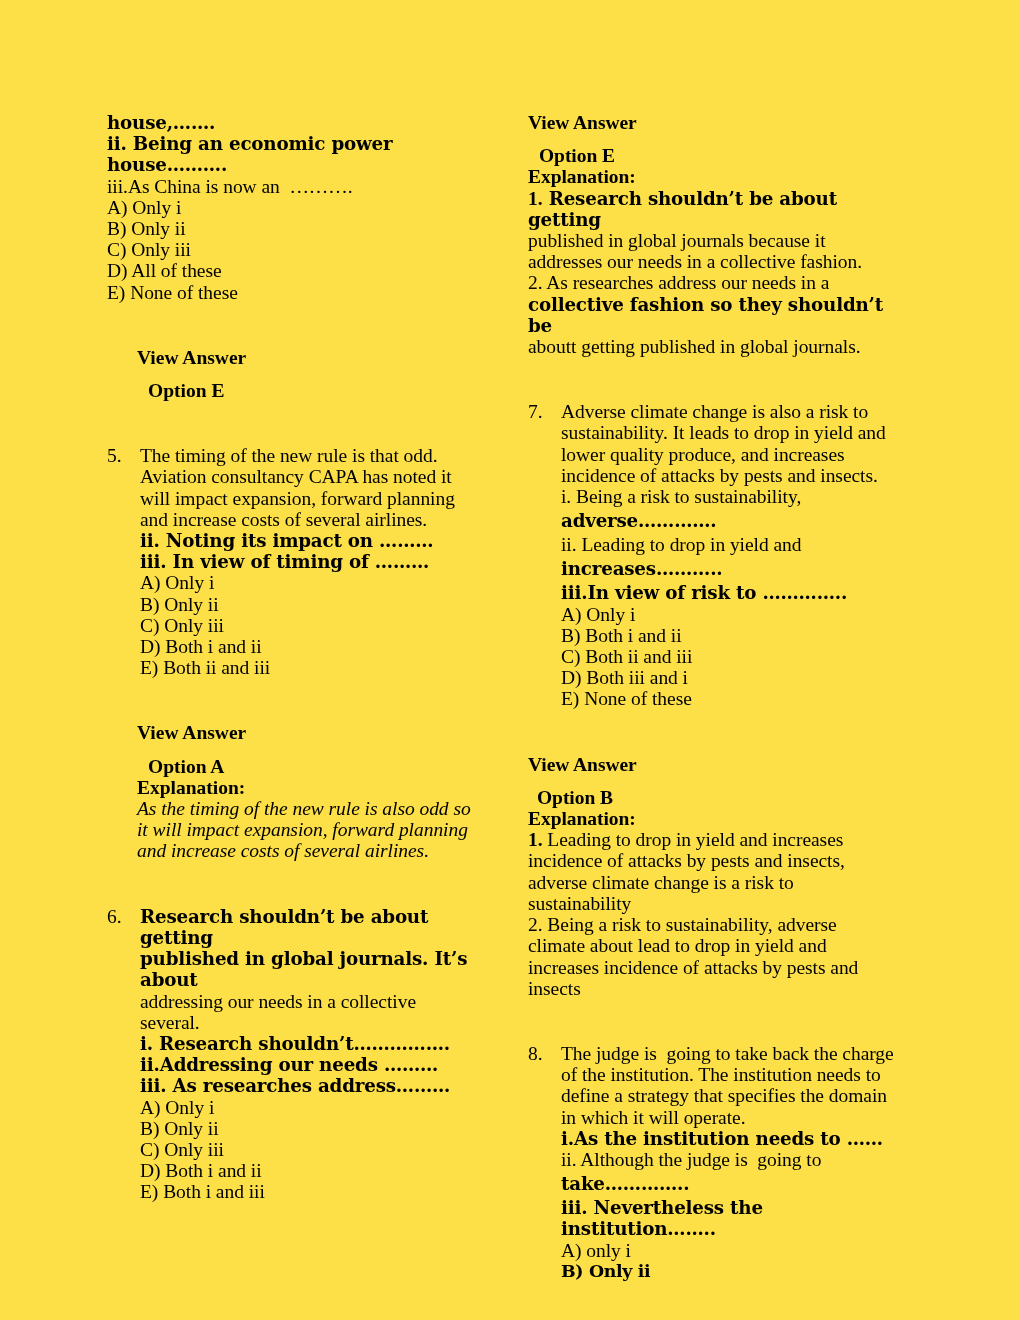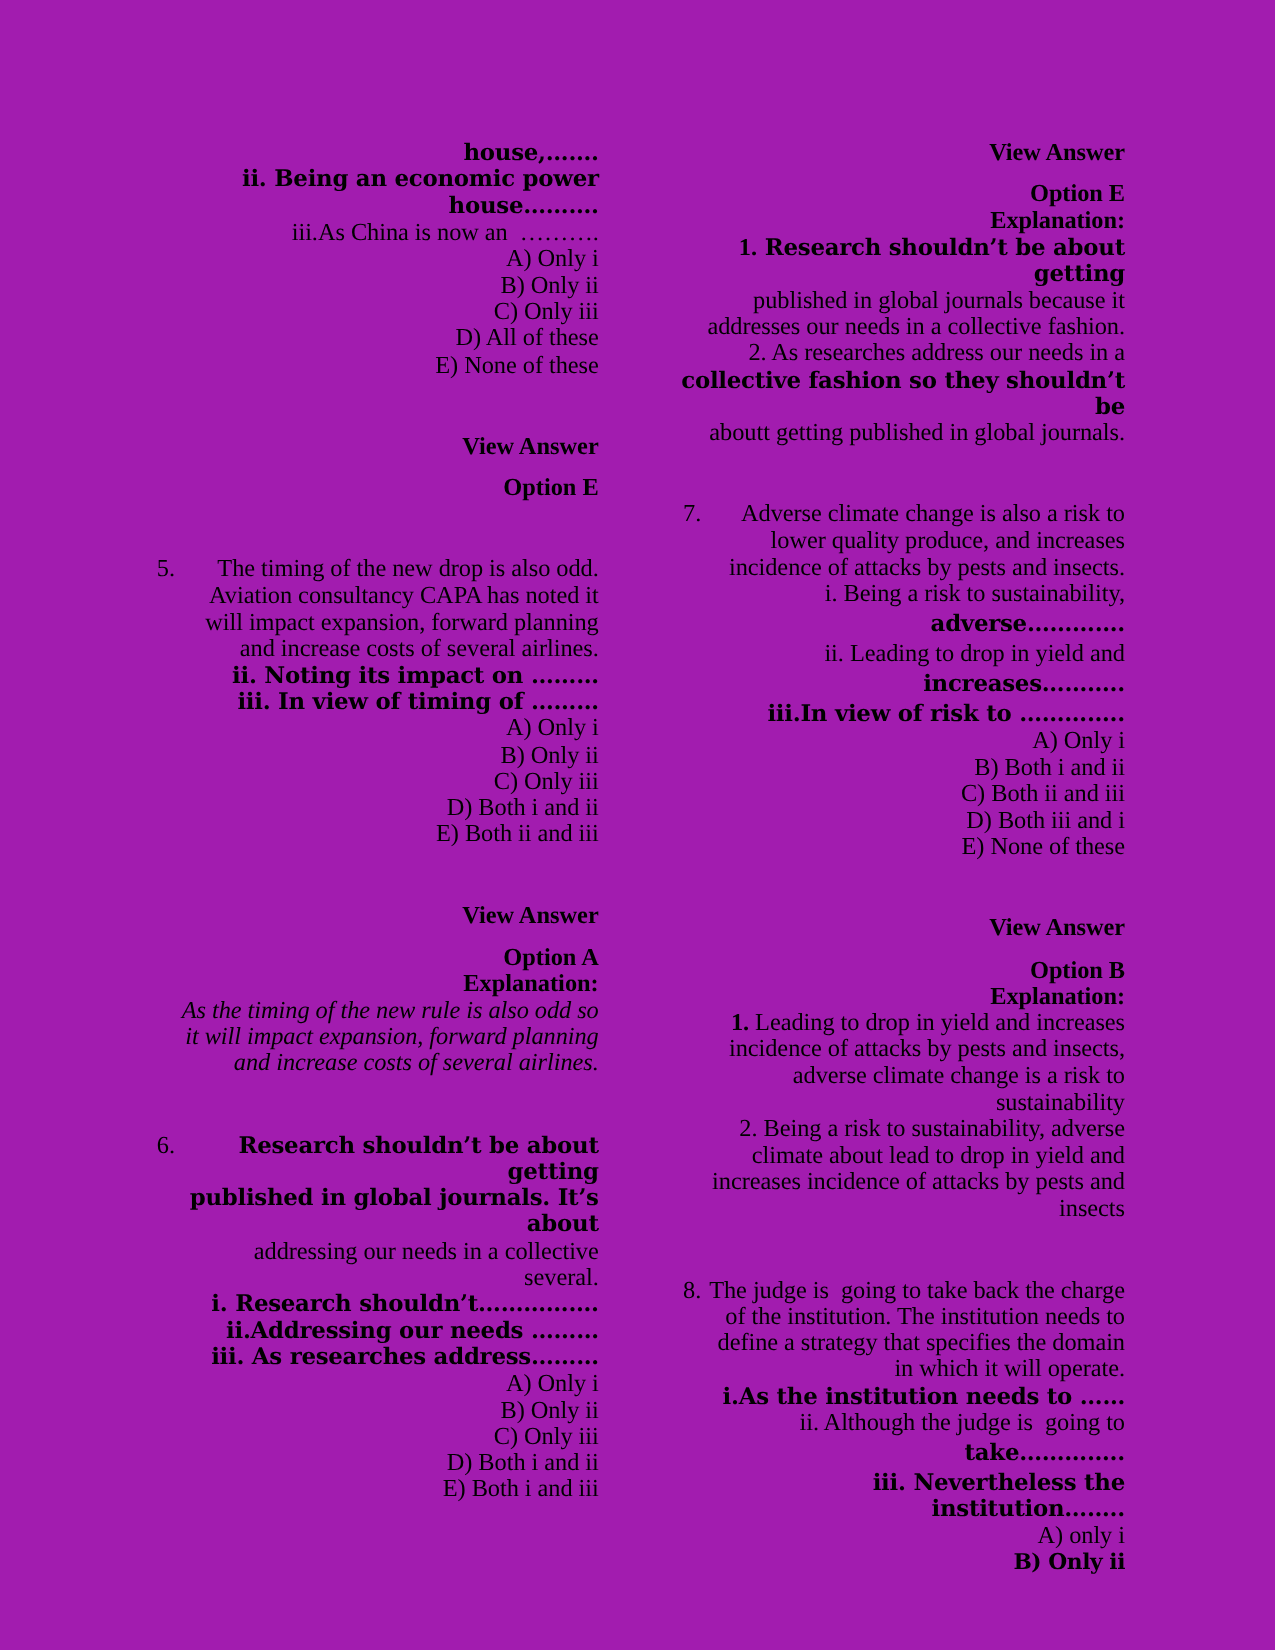--- a/index.html
+++ b/index.html
@@ -11,22 +11,21 @@
     width: 1020px;
     height: 1320px;
     position: relative;
     font-family: "Liberation Serif", "DejaVu Serif", serif;
     color: #000000;
     overflow: hidden;
   }
   .page {
     position: absolute;
     inset: 0;
-    background: #a21caf;
-    text-align: right;
+    background: #fde047;
   }
   .col {
     position: absolute;
     top: 112px;
   }
   .col-left  { left: 107px; width: 372px; }
   .col-right { left: 528px; width: 372px; }
 
   
   .block { margin: 0; padding: 0; }
@@ -114,21 +113,21 @@
       <div class="gap-sm"></div>
       <div class="optline">Option E</div>
     </div>
 
     <div class="gap-xl"></div>
 
     <div class="block">
       <div class="qrow">
         <div class="qnum">5.</div>
         <div class="qbody">
-          <div class="line">The timing of the new drop is also odd.</div>
+          <div class="line">The timing of the new rule is that odd.</div>
           <div class="line">Aviation consultancy CAPA has noted it</div>
           <div class="line">will impact expansion, forward planning</div>
           <div class="line">and increase costs of several airlines.</div>
           <div class="line hv">ii. Noting its impact on ………</div>
           <div class="line hv">iii. In view of timing of ………</div>
           <div class="line">A) Only i</div>
           <div class="line">B) Only ii</div>
           <div class="line">C) Only iii</div>
           <div class="line">D) Both i and ii</div>
           <div class="line">E) Both ii and iii</div>
@@ -187,20 +186,21 @@
       <div class="line">aboutt getting published in global journals.</div>
     </div>
 
     <div class="gap-xl"></div>
 
     <div class="block">
       <div class="qrow">
         <div class="qnum">7.</div>
         <div class="qbody">
           <div class="line">Adverse climate change is also a risk to</div>
+          <div class="line">sustainability. It leads to drop in yield and</div>
           <div class="line">lower quality produce, and increases</div>
           <div class="line">incidence of attacks by pests and insects.</div>
           <div class="line">i. Being a risk to sustainability,</div>
           <div class="line hv tall">adverse………….</div>
           <div class="line">ii. Leading to drop in yield and</div>
           <div class="line hv tall">increases………..</div>
           <div class="line hv">iii.In view of risk to …………..</div>
           <div class="line">A) Only i</div>
           <div class="line">B) Both i and ii</div>
           <div class="line">C) Both ii and iii</div>

